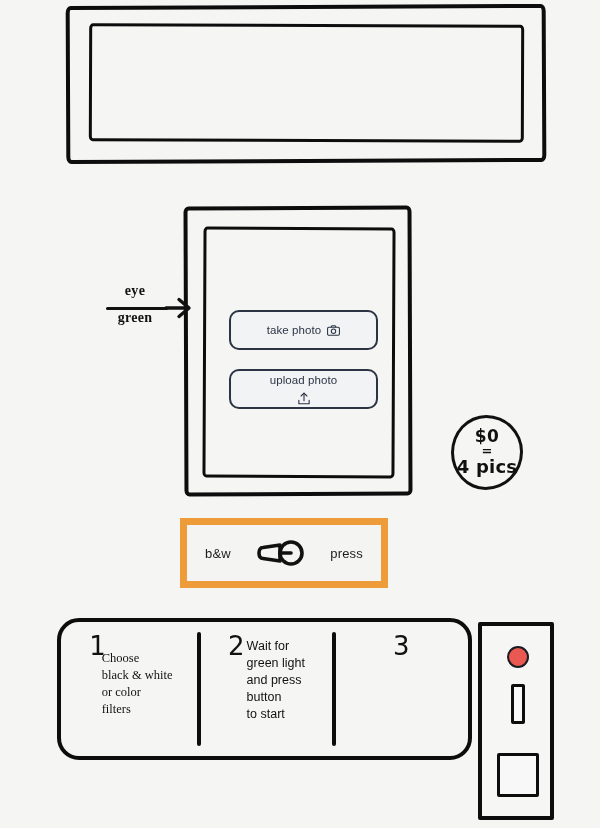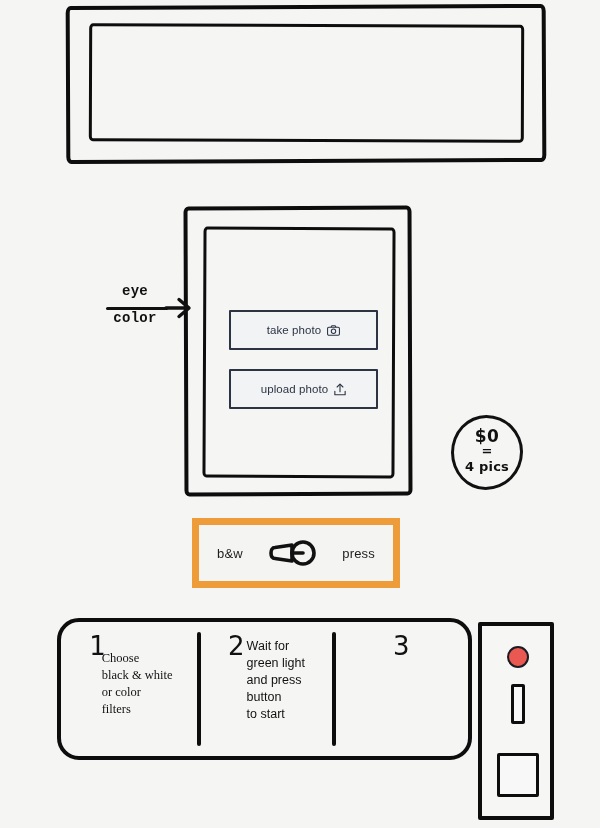--- a/index.html
+++ b/index.html
@@ -70,51 +70,52 @@
     border: 2px solid #2c3444;
     background: #f2f3f5;
     color: #2c3444;
     font-size: 11.5px;
     letter-spacing: 0.1px;
     display: flex;
     align-items: center;
     justify-content: center;
     gap: 6px;
     cursor: pointer;
-    border-radius: 1px;
+    border-radius: 10px;
     text-align: center;
   }
   #take-photo-button {
     left: 229px;
     top: 310px;
     width: 149px;
     height: 40px;
   }
   #upload-photo-button {
     left: 229px;
     top: 369px;
     width: 149px;
     height: 40px;
+    flex-direction: column;
   }
   .screen-btn svg { display: block; }
 
   
   #eye-level-annotation {
     position: absolute;
     left: 104px;
     top: 283px;
     width: 86px;
     height: 54px;
   }
   #eye-level-annotation .el-text {
     position: absolute;
     left: 0;
     width: 62px;
     text-align: center;
-    font-family: Liberation Mono, monospace;
+    font-family: Liberation Serif, serif;
     font-size: 14px;
     font-weight: 700;
     color: #111;
     letter-spacing: 0.3px;
   }
   #eye-level-word-eye { top: 0px; }
   #eye-level-word-level { top: 27px; }
   #eye-level-rule {
     position: absolute;
     left: 2px;
@@ -151,26 +152,26 @@
     flex-direction: column;
     align-items: center;
     justify-content: center;
     gap: 0px;
     font-family: "DejaVu Sans", sans-serif;
     font-weight: 700;
     color: #111;
   }
   #price-amount { font-size: 17px; line-height: 17px; letter-spacing: 0.5px; }
   #price-equals { font-size: 13px; line-height: 12px; }
-  #price-count  { font-size: 13px; line-height: 20px; letter-spacing: 0.2px; }
+  #price-count  { font-size: 18px; line-height: 20px; letter-spacing: 0.2px; }
 
   
   #filter-bar {
     position: absolute;
-    left: 192px;
+    left: 180px;
     top: 518px;
     width: 208px;
     height: 70px;
     box-sizing: border-box;
     border: 7px solid #ee9b3a;
     background: #f4f4f3;
     display: flex;
     align-items: center;
     justify-content: space-between;
     padding: 0 18px;
@@ -313,21 +314,21 @@
       <path d="M7 10.2 V1.3"></path>
       <path d="M3.6 4.6 L7 1.2 L10.4 4.6"></path>
       <path d="M1 9.6 V13.6 H13 V9.6"></path>
     </svg>
   </span>
 </div>
 
 <div id="eye-level-annotation">
   <div class="el-text" id="eye-level-word-eye">eye</div>
   <div id="eye-level-rule"></div>
-  <div class="el-text" id="eye-level-word-level">color</div>
+  <div class="el-text" id="eye-level-word-level">green</div>
   <div id="eye-level-arrow">
     <svg width="28" height="28" viewBox="0 0 28 28" fill="none" stroke="#111" stroke-width="3.4" stroke-linecap="round" stroke-linejoin="round">
       <path d="M2 14 H24"></path>
       <path d="M15 5.5 L25 14 L15 22.5"></path>
     </svg>
   </div>
 </div>
 
 <div id="price-badge">
   <div class="badge-ring"></div>

